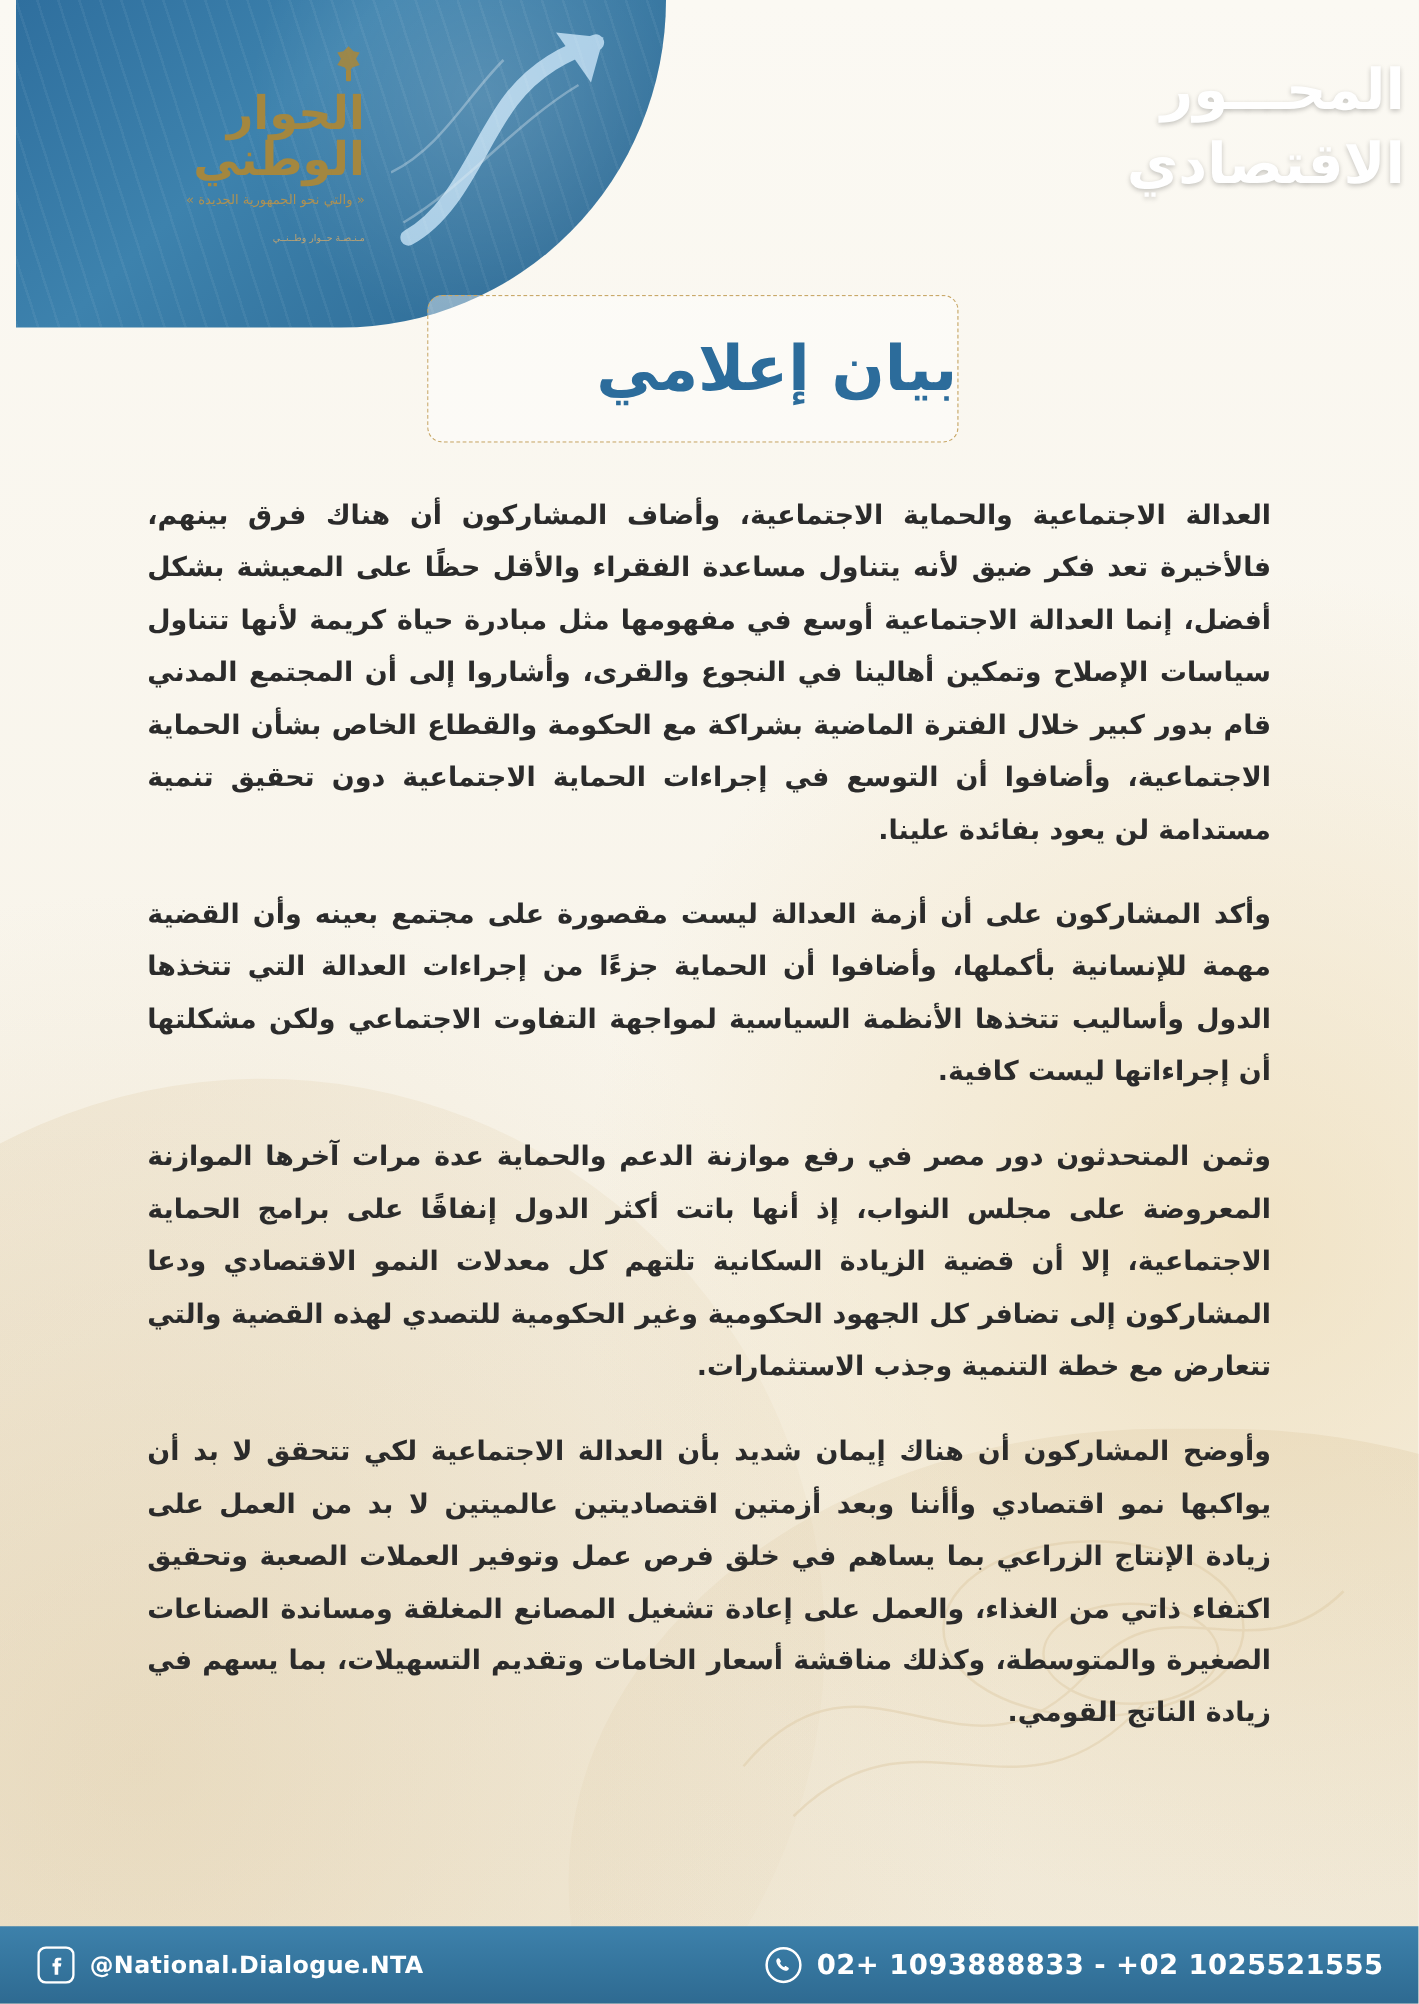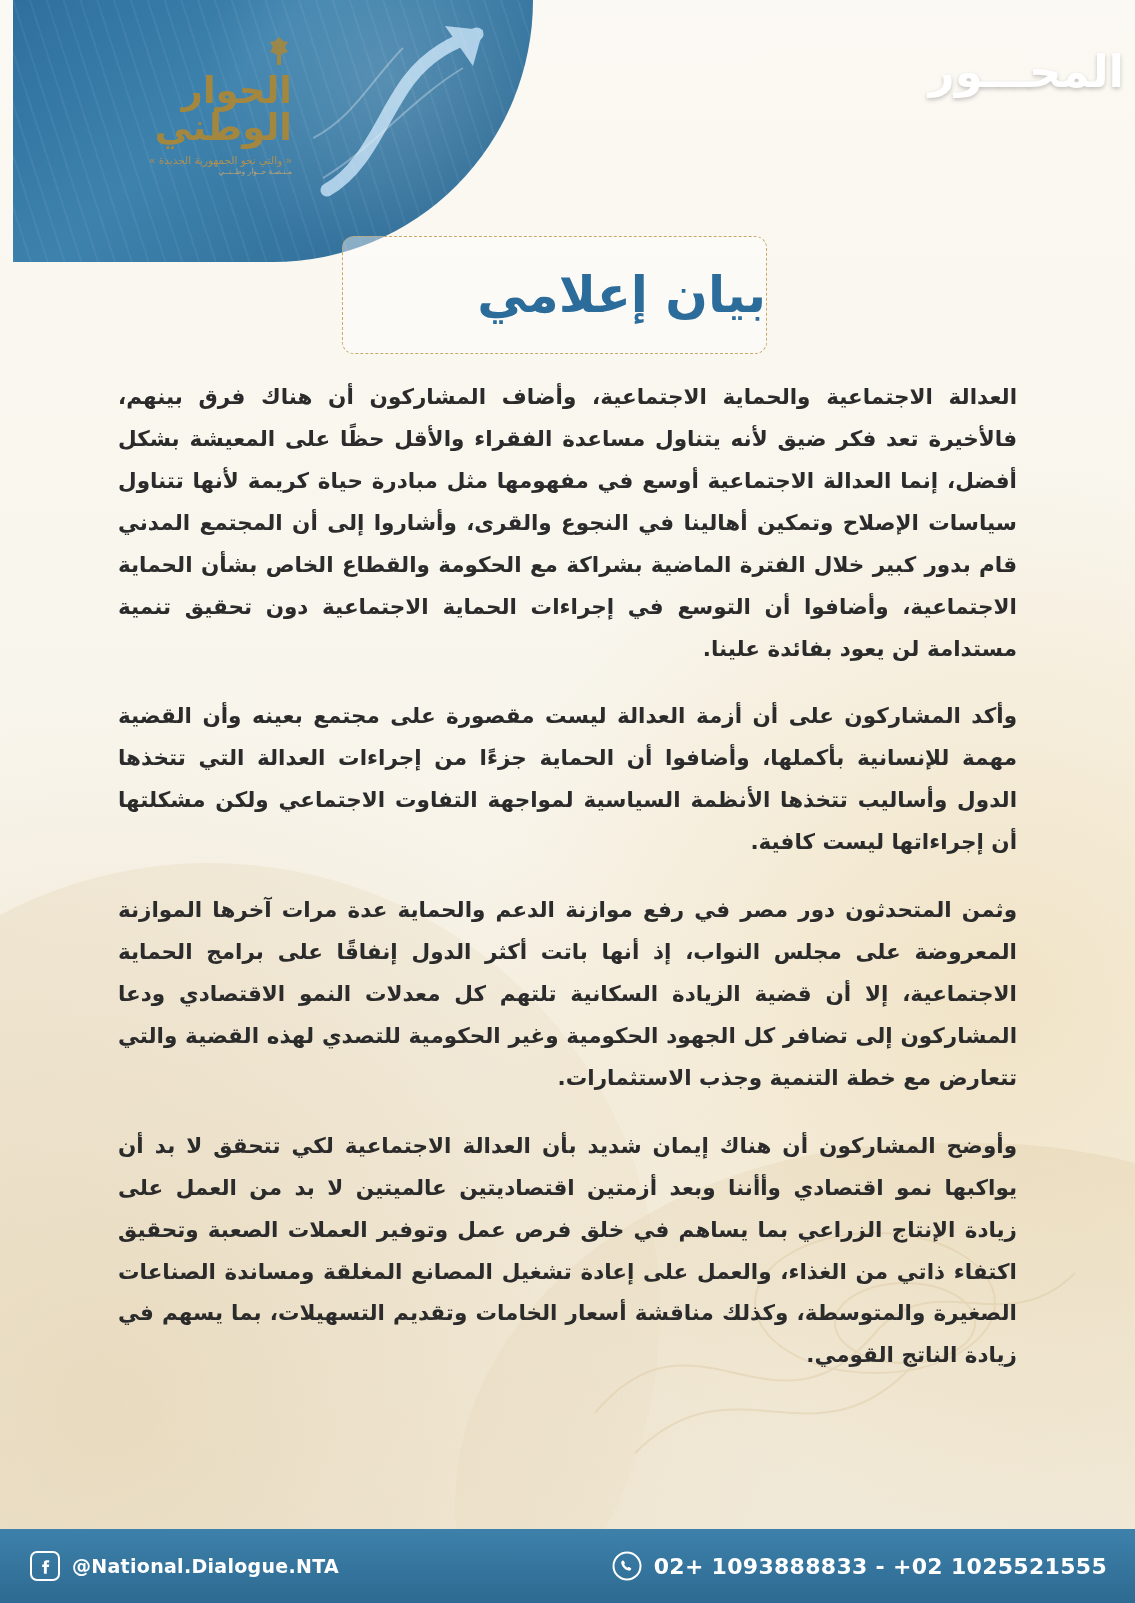--- a/index.html
+++ b/index.html
@@ -125,21 +125,21 @@
     line-height: 1;
     letter-spacing: -2px;
   }
   .logo-sub {
     margin-top: 8px;
     font-size: 10.5px;
     color: #ad9154;
     letter-spacing: .2px;
   }
   .logo-sub2 {
-    margin-top: 1px;
+    margin-top: 20px;
     font-size: 7.5px;
     color: #bda373;
     letter-spacing: .4px;
   }
 
   
   .title-badge {
     position: absolute;
     top: 236px;
     right: 368px;
@@ -156,42 +156,42 @@
   .title-badge span {
     font-size: 50px;
     font-weight: bold;
     color: #2c6c9b;
     letter-spacing: .5px;
   }
 
   
   .content {
     position: absolute;
-    top: 376px;
+    top: 392px;
     right: 118px;
     left: 118px;
     z-index: 3;
   }
   .content p {
     direction: rtl;
     text-align: justify;
     text-align-last: right;
     color: #2b2b2b;
     font-size: 21.5px;
     line-height: 1.95;
     font-weight: bold;
     margin-bottom: 26px;
   }
 
   
   .footer {
     position: absolute;
     left: 0; bottom: 0;
     width: 100%;
-    height: 74px;
+    height: 62px;
     background: linear-gradient(180deg, #3d81ab 0%, #2e6a91 100%);
     display: flex;
     align-items: center;
     justify-content: space-between;
     padding: 0 28px;
     z-index: 6;
     direction: ltr;
   }
   .footer-item {
     display: flex;
@@ -233,20 +233,21 @@
       <path d="M14 172 C54 150 70 96 96 62 C116 36 140 24 164 16" stroke="#bcdcf2" stroke-width="13" fill="none" stroke-linecap="round"></path>
       <path d="M132 8 L170 12 L160 48 Z" fill="#bcdcf2"></path>
       <g stroke="rgba(255,255,255,.35)" stroke-width="2" fill="none">
         <path d="M0 120 C40 100 60 60 90 30"></path>
         <path d="M10 160 C60 130 100 80 150 50"></path>
       </g>
     </svg>
   </div>
   <div class="header-title">
     <div>المحـــور</div>
+    <div>الاقتصادي</div>
   </div>
 </div>
 
 <div class="logo-wrap">
   <svg class="logo-crest" viewBox="0 0 26 30" fill="#a4873f">
     <path d="M13 1 L17 5 L22 6 L19 11 L22 16 L16 18 L13 23 L10 18 L4 16 L7 11 L4 6 L9 5 Z" opacity=".9"></path>
     <rect x="11" y="20" width="4" height="9" rx="1"></rect>
   </svg>
   <div class="logo-script">الحوار الوطني</div>
   <div class="logo-sub">« والتي نحو الجمهورية الجديدة »</div>

